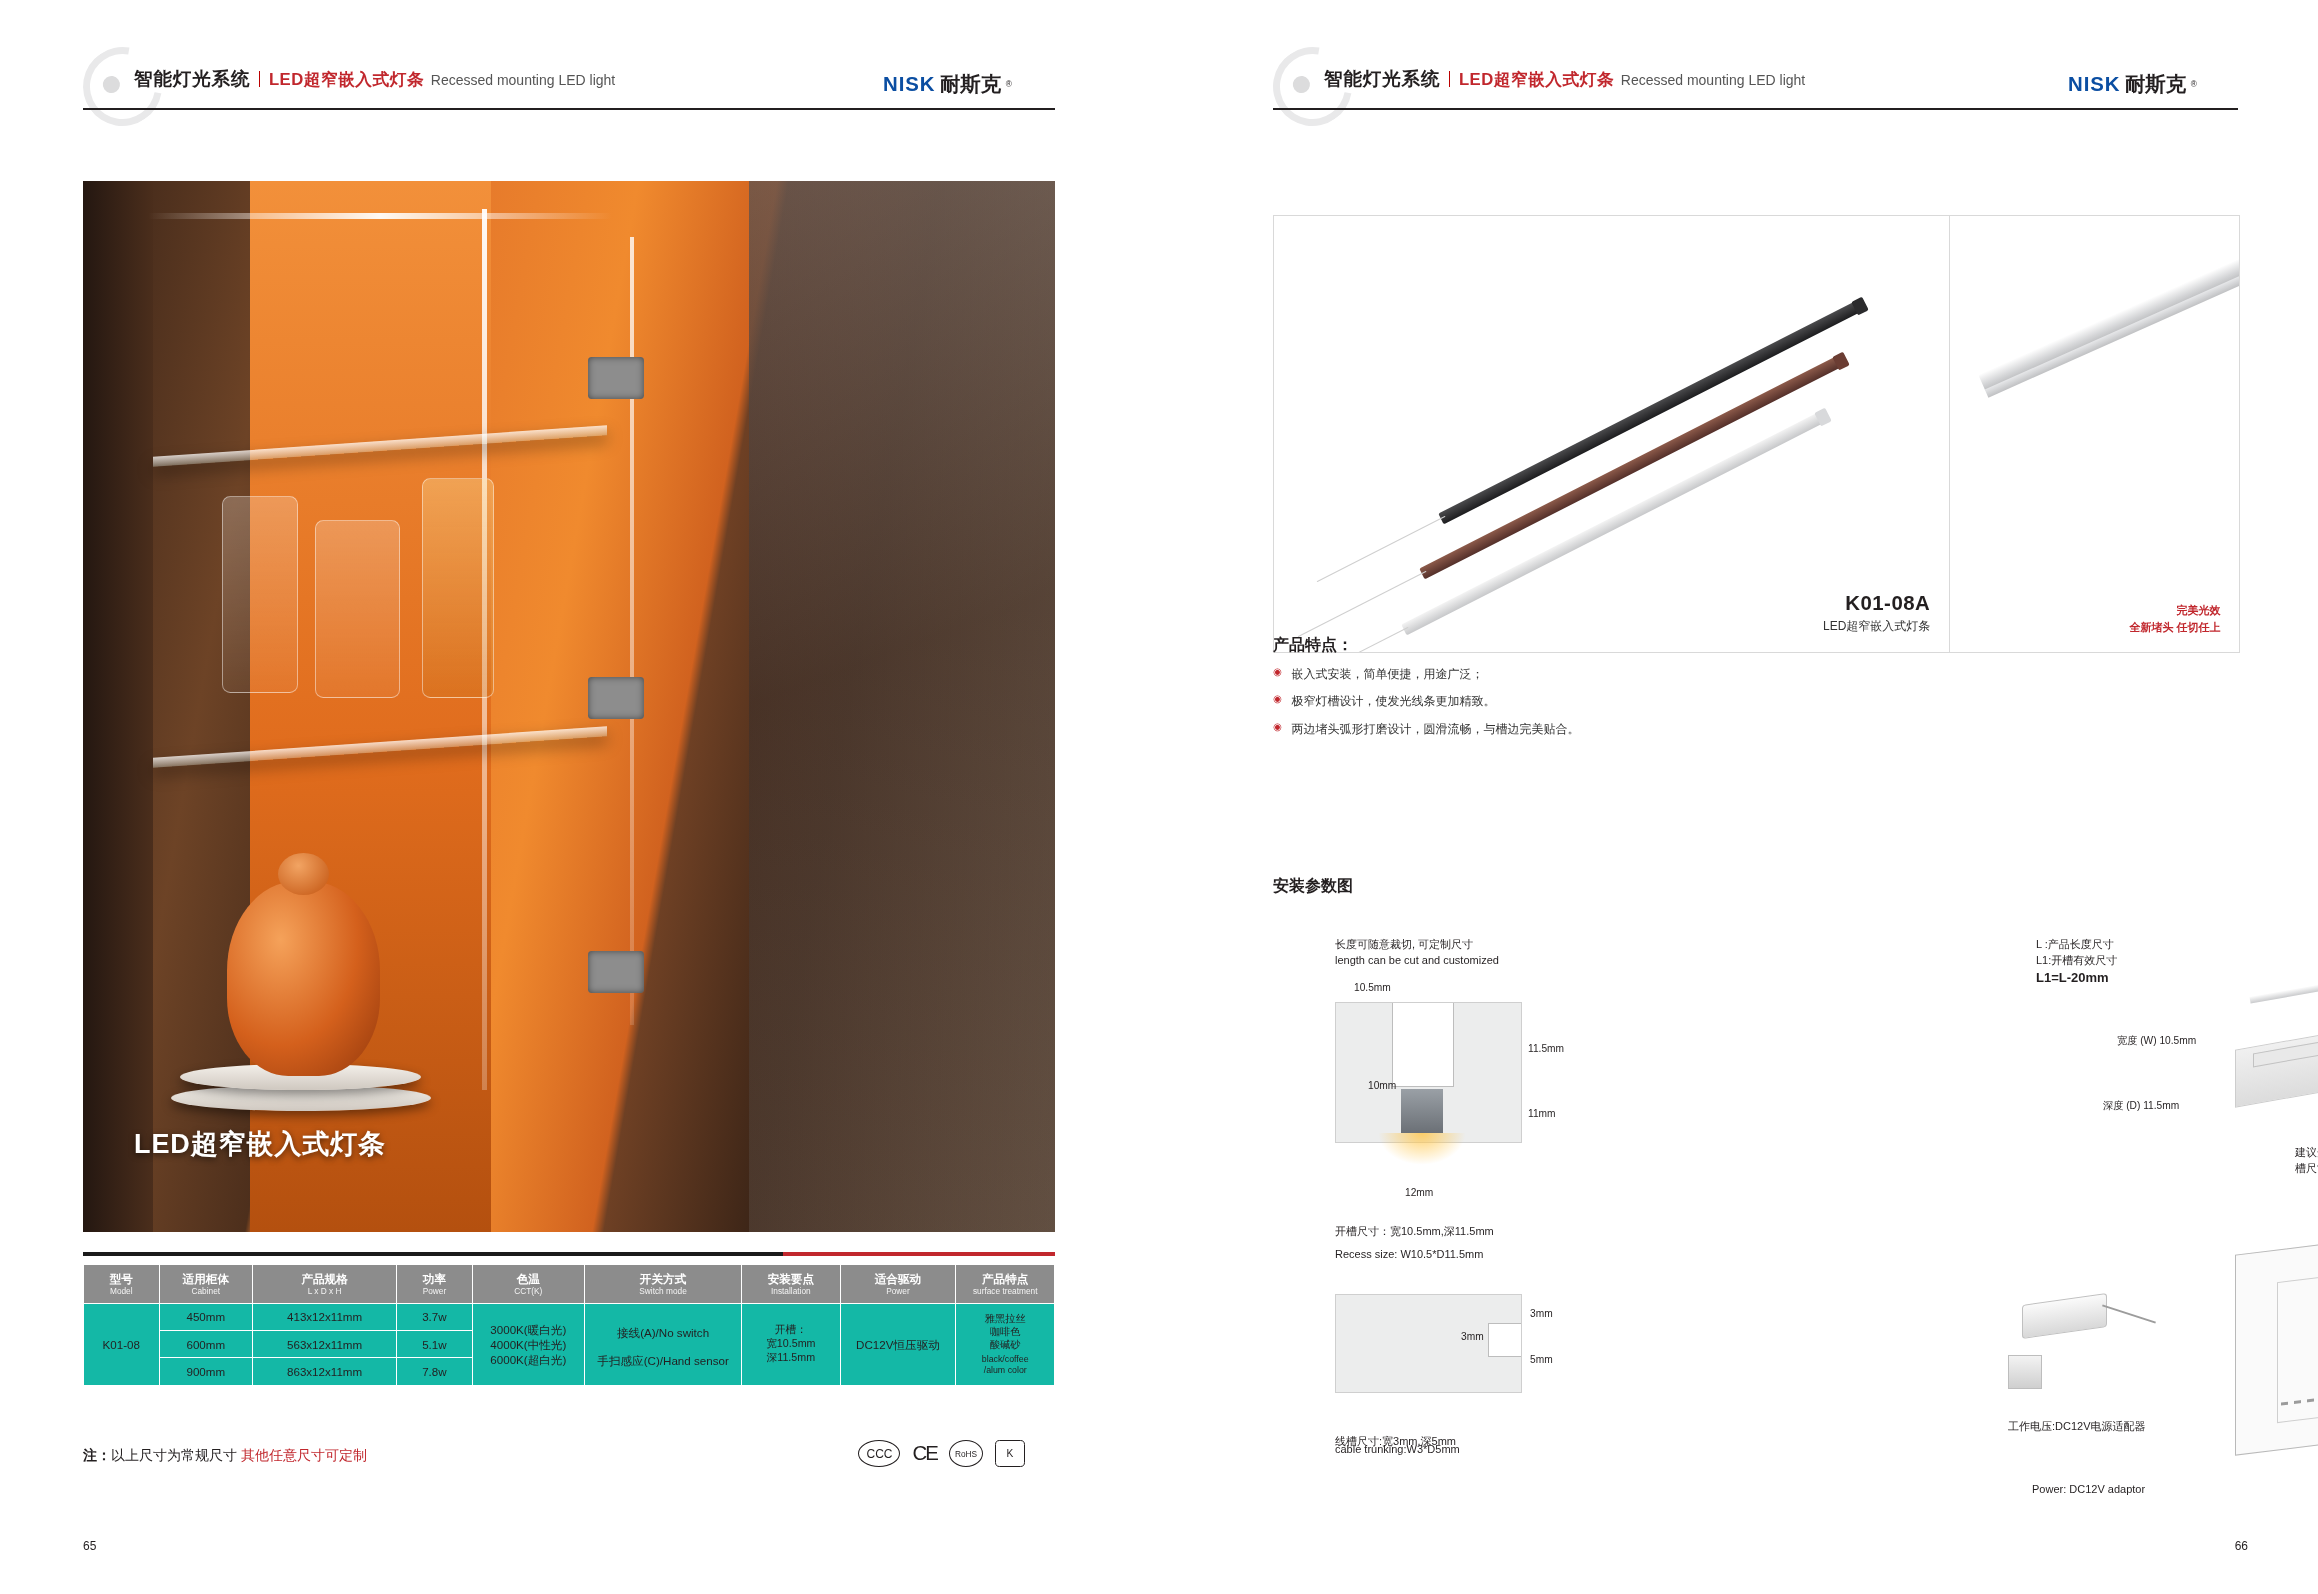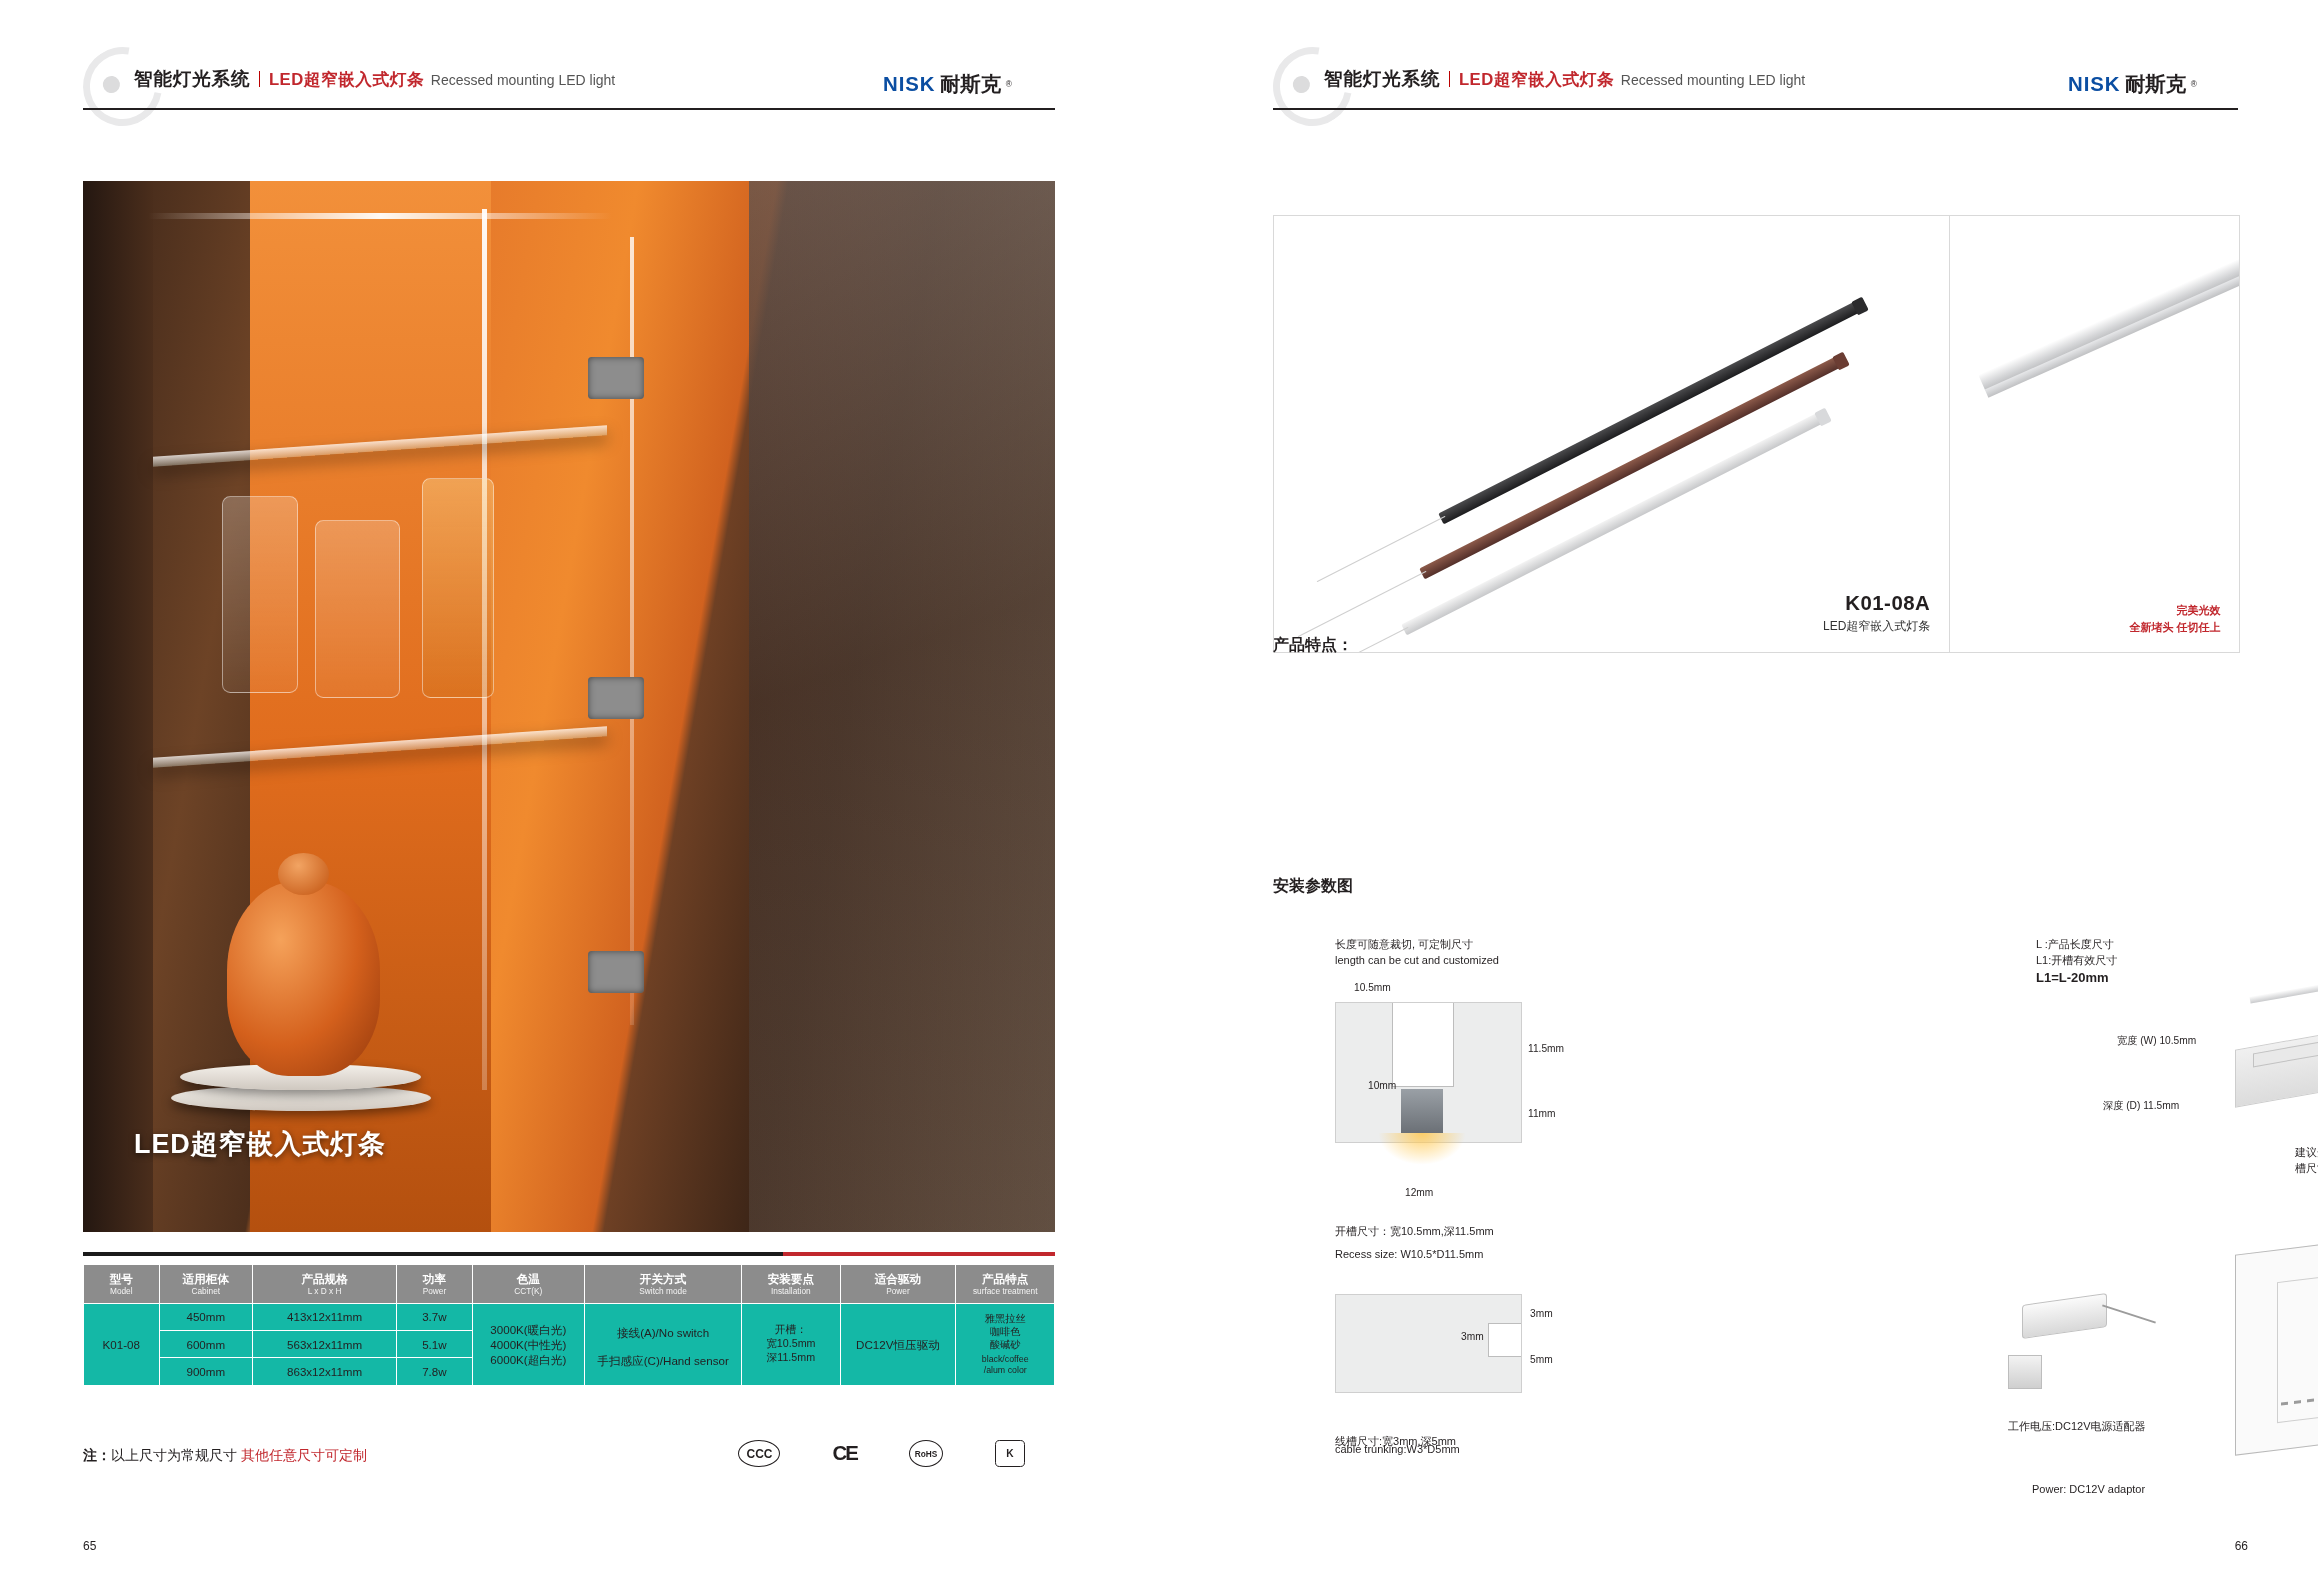--- a/index.html
+++ b/index.html
@@ -70,21 +70,21 @@
   .tbl-rule{position:absolute;left:83px;top:1252px;width:972px;height:3.7px;
      background:linear-gradient(90deg,#1a1a1a 0 72%,#c1272d 72% 100%);}
   .tbl{position:absolute;left:83px;top:1264px;width:972px;border-collapse:collapse;font-size:11.6px;}
   .tbl th{background:#8c8c8c;color:#fff;font-weight:bold;padding:6.5px 2.8px;border:0.5px solid #fff;line-height:1.25;}
   .tbl th span.en{display:block;font-size:8.3px;font-weight:normal;opacity:.9;}
   .tbl td{background:#14b8a6;border:0.5px solid #fff;text-align:center;padding:5.6px 2.8px;color:#231f20;line-height:1.3;}
   .note{position:absolute;left:83px;top:1447px;font-size:14px;}
   .note b{font-weight:bold;}
   .note .red{color:#c1272d;}
   .certs{position:absolute;right:111px;top:1440px;display:flex;gap:12px;align-items:center;}
-  .cert{height:25px;display:flex;align-items:center;justify-content:center;font-size:12px;font-weight:bold;color:#231f20;margin-left:40px;}
+  .cert{height:25px;display:flex;align-items:center;justify-content:center;font-size:12px;font-weight:normal;color:#231f20;}
   .cert.ccc{border:1.4px solid #231f20;border-radius:50%;width:40px;}
   .cert.ce{font-size:20.4px;letter-spacing:-1.9px;}
   .cert.rohs{border:1.4px solid #231f20;border-radius:50%;width:32px;font-size:8.3px;}
   .cert.k{border:1.4px solid #231f20;border-radius:4.6px;width:28px;font-size:10.2px;}
   .pageno{position:absolute;bottom:42px;font-size:12px;color:#231f20;}
 
   
   .prodbox{position:absolute;left:1273px;top:167px;width:965px;height:436px;border:0.9px solid #d9d9d9;display:flex;}
   .prodbox .cellA{position:relative;flex:1 1 70%;border-right:0.9px solid #d9d9d9;overflow:hidden;}
   .prodbox .cellB{position:relative;flex:1 1 30%;overflow:hidden;}
@@ -283,20 +283,25 @@
         <div class="bar"></div>
         <div class="lab">
           <div>完美光效</div>
           <div>全新堵头 任切任上</div>
         </div>
       </div>
     </div>
 
     <div style="position:absolute;left:137px;top:635px;width:533px;">
       <div class="sec-title">产品特点：</div>
+      <ul class="bullets">
+        <li>嵌入式安装，简单便捷，用途广泛；</li>
+        <li>极窄灯槽设计，使发光线条更加精致。</li>
+        <li>两边堵头弧形打磨设计，圆滑流畅，与槽边完美贴合。</li>
+      </ul>
     </div>
 
 
     <div style="position:absolute;left:137px;top:876px;" class="sec-title">安装参数图</div>
 
     <div style="position:absolute;left:199px;top:937px;width:417px;">
       <div class="smalltxt">长度可随意裁切, 可定制尺寸</div>
       <div class="smalltxt">length can be cut and customized</div>
     </div>
 

